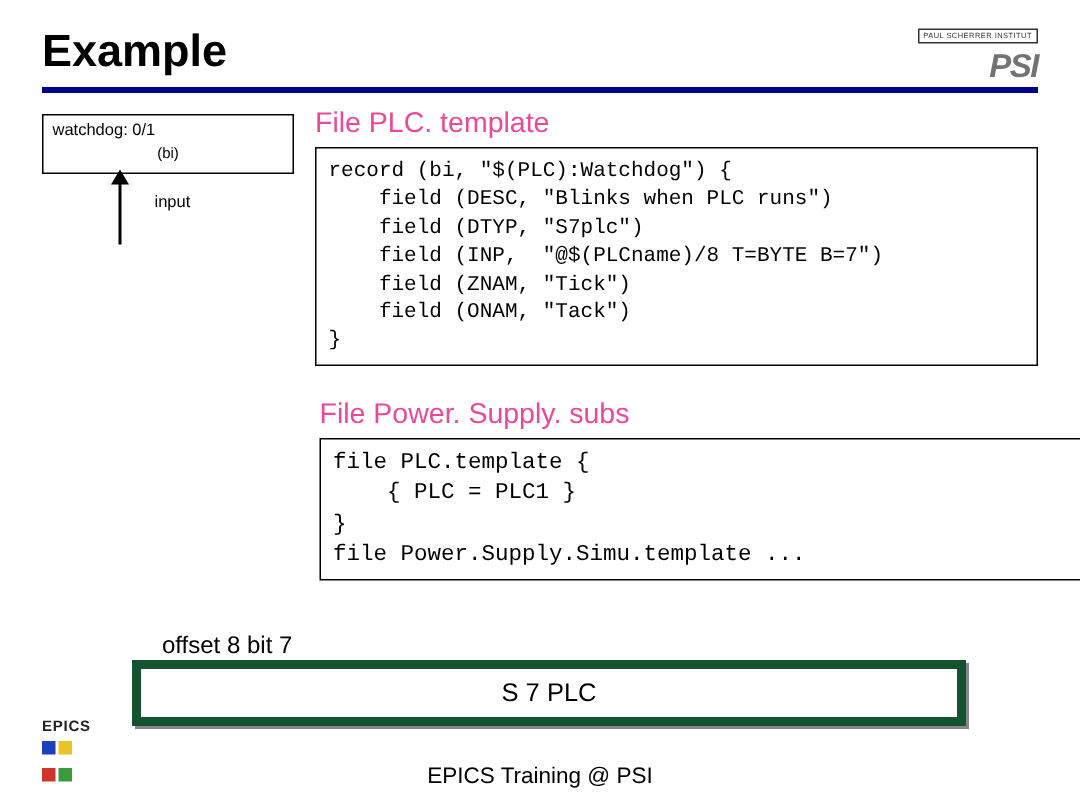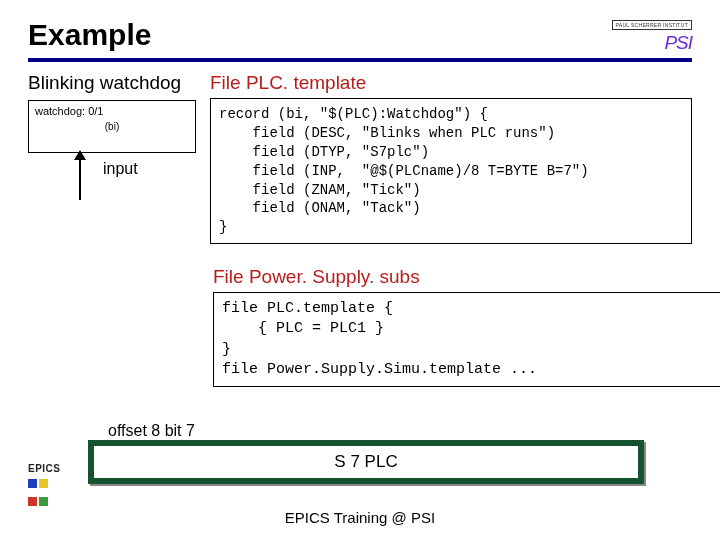--- a/index.html
+++ b/index.html
@@ -10,21 +10,21 @@
     font-family: Arial, Helvetica, sans-serif;
     position: relative;
     overflow: hidden;
   }
   .slide {
     padding: 18px 28px 0 28px;
   }
   .title-row {
     display: flex;
     justify-content: space-between;
-    align-items: flex-end;
+    align-items: center;
   }
   .title {
     font-size: 30px;
     font-weight: bold;
     color: #000;
   }
   .psi-logo {
     width: 120px;
     height: 32px;
     display: flex;
@@ -33,25 +33,25 @@
     gap: 2px;
   }
   .psi-logo .txt {
     font-size: 5px;
     letter-spacing: 0.3px;
     border: 1px solid #333;
     padding: 1px 3px;
     color: #333;
   }
   .psi-logo .big {
-    font-size: 19px;
-    font-weight: 400;
+    font-size: 22px;
+    font-weight: 700;
     font-style: italic;
     letter-spacing: -1px;
-    color: #6d28d9;
+    color: #737373;
   }
   .hr {
     height: 4px;
     background: #00008b;
     margin-top: 6px;
     width: 100%;
   }
   .content {
     margin-top: 10px;
     position: relative;
@@ -71,21 +71,21 @@
   }
   .wdbox {
     border: 1px solid #000;
     padding: 4px 6px 6px 6px;
     margin-top: 4px;
     font-size: 11px;
     position: relative;
   }
   .wdbox .l1 { margin-bottom: 4px; }
   .wdbox .l2 { margin-bottom: 4px; }
-  .wdbox .l3 { text-align: center; font-size: 10px; margin-bottom: 14px; }
+  .wdbox .l3 { text-align: center; font-size: 10px; margin-bottom: 1px; }
   .arrow-in {
     position: absolute;
     left: 44px;
     bottom: -48px;
     width: 14px;
     height: 54px;
   }
   .arrow-in .line {
     position: absolute;
     left: 6px;
@@ -100,29 +100,29 @@
     top: 4px;
     width: 0; height: 0;
     border-left: 6px solid transparent;
     border-right: 6px solid transparent;
     border-bottom: 10px solid #000;
   }
   .input-lbl {
     position: absolute;
     left: 62px;
     bottom: -26px;
-    font-size: 16px;
+    font-size: 11px;
     padding-left: 12px;
   }
   .right-col {
     flex: 1;
   }
   .file-label {
     font-size: 19px;
-    color: #b91c1c;
+    color: #ec4899;
     margin-bottom: 4px;
   }
   .codebox {
     border: 1px solid #000;
     padding: 6px 8px;
     font-family: "Courier New", monospace;
     font-size: 14px;
     line-height: 1.35;
     white-space: pre;
     background: #fff;
@@ -157,21 +157,21 @@
     left: 0;
     width: 100%;
   }
   .footer-text {
     text-align: center;
     font-size: 15px;
   }
   .epics-logo {
     position: absolute;
     left: 28px;
-    bottom: 16px;
+    bottom: 0;
     width: 44px;
     margin-top: 16px;
   }
   .epics-logo .t {
     font-size: 10px;
     font-weight: bold;
     letter-spacing: 0.5px;
     color: #222;
   }
   .epics-logo .sq {
@@ -203,21 +203,20 @@
     <div class="psi-logo">
       <div class="txt">PAUL SCHERRER INSTITUT</div>
       <div class="big">PSI</div>
     </div>
   </div>
   <div class="hr"></div>
 
   <div class="content">
     <div class="row1">
       <div class="left-col">
-        <div class="section-label">Blinking watchdog</div>
         <div class="wdbox">
           <div class="l1">watchdog: 0/1</div>
           <div class="l3">(bi)</div>
           <div class="arrow-in">
             <div class="head"></div>
             <div class="line"></div>
           </div>
           <div class="input-lbl">input</div>
         </div>
       </div>

